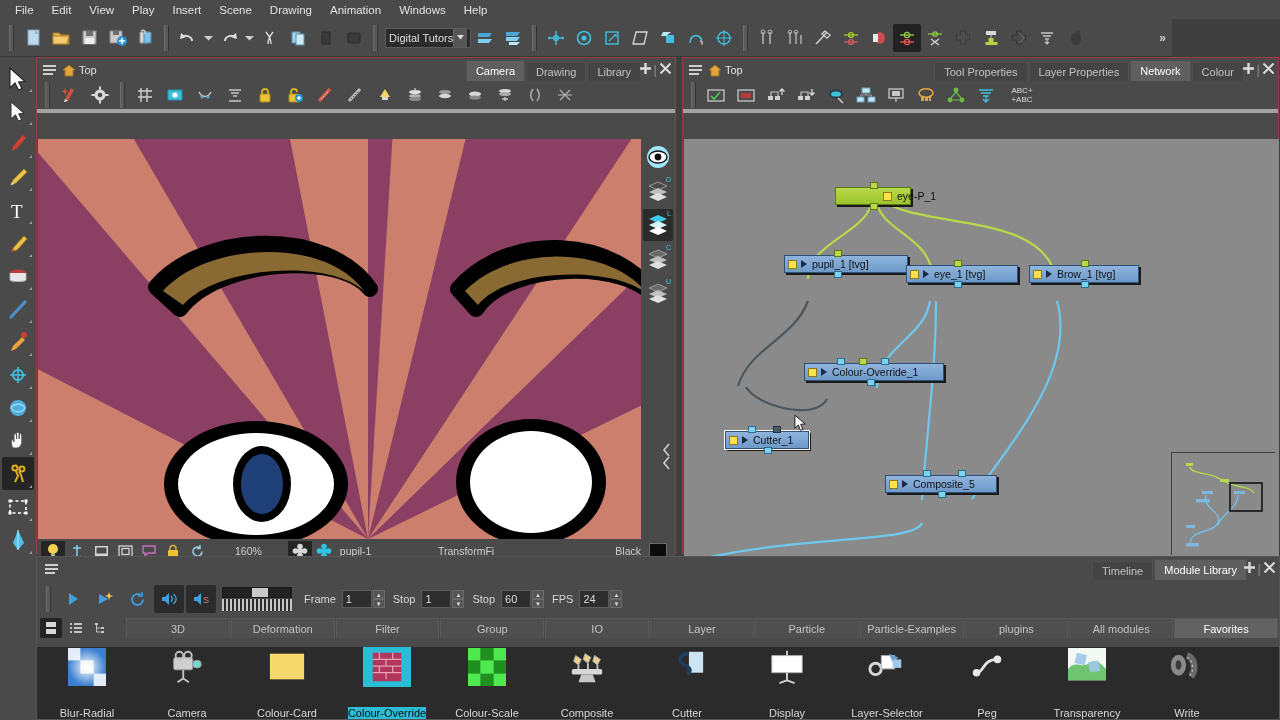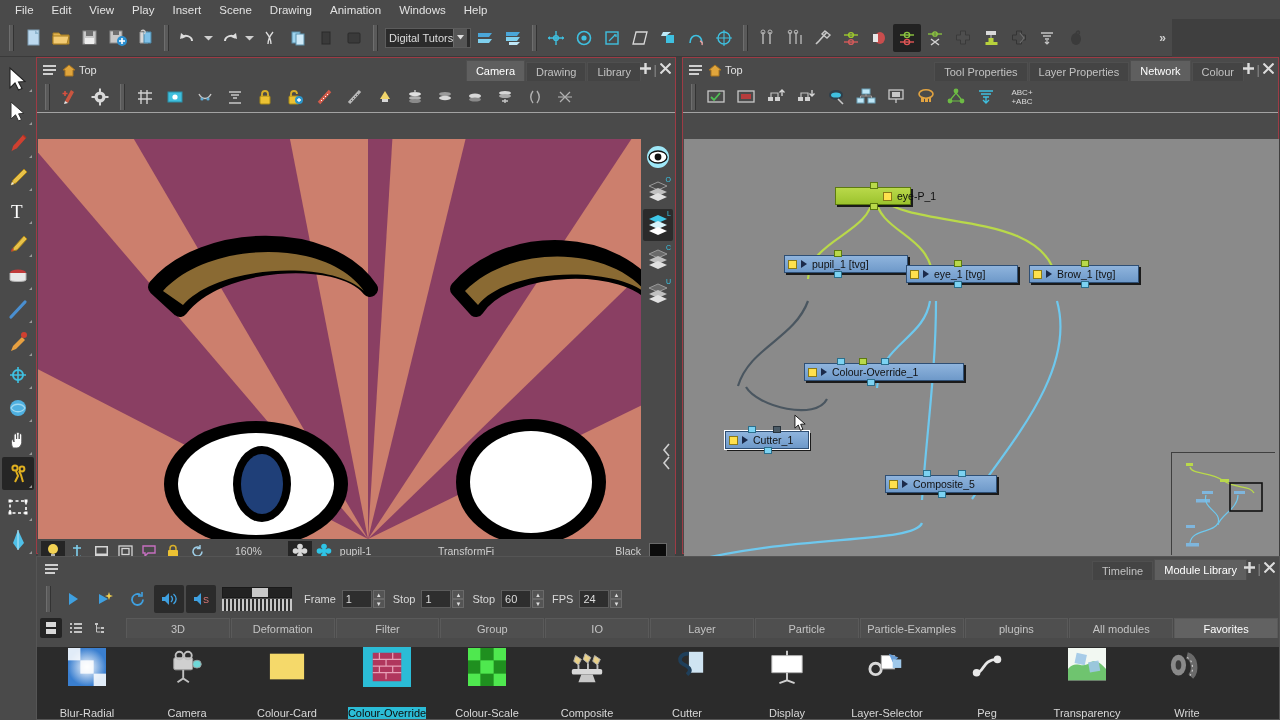--- a/index.html
+++ b/index.html
@@ -67,21 +67,21 @@
   .tabs { position:absolute; right:34px; top:2px; display:flex; align-items:flex-end; height:21px; }
   .tab { height:19px; padding:0 9px; display:flex; align-items:center; font-size:11px;
          color:#c2c2c2; background:#444; border:1px solid #4f4f4f; border-bottom:none;
          margin-left:1px; }
   .tab.active { background:#5f5f5f; color:#fff; height:21px; }
   .panel-ctrl { position:absolute; right:4px; top:4px; display:flex; gap:3px; align-items:center;
                 font-size:13px; color:#d8d8d8; }
   .pc { cursor:default; line-height:13px; }
 
   .panel-tools { height:32px; background:#4a4a4a; display:flex; align-items:center;
-                 padding-left:3px; border-bottom:1px solid #a3a3a3; }
+                 padding-left:3px; border-bottom:4px solid #a3a3a3; }
   .pt-btn { width:30px; height:28px; display:flex; align-items:center; justify-content:center;
             flex:none; border-radius:2px; position:relative; }
 
   
   .viewport { position:absolute; left:1px; top:81px; width:637px; height:400px;
               background:#7a4a63; overflow:hidden; }
   .vp-right { position:absolute; right:0; top:0; width:34px; height:400px; background:#4a4a4a; }
   .vr-btn { width:30px; height:32px; margin:2px; display:flex; align-items:center;
             justify-content:center; position:relative; border-radius:2px; }
   .vr-btn.sel { background:#2b2b2b; }
@@ -990,21 +990,21 @@
             <span class="port green" style="left:47px; top:-6px;"></span>
             <span class="port" style="left:47px; bottom:-6px;"></span>
           </div>
           <div class="node drawing" style="left: 345px; top: 126px; width: 110px;">
             <span class="chipbox"></span>
             <span class="tri"></span>
             <span class="nm">Brow_1  [tvg]</span>
             <span class="port green" style="left:51px; top:-6px;"></span>
             <span class="port" style="left:51px; bottom:-6px;"></span>
           </div>
-          <div class="node drawing" style="left: 120px; top: 224px; width: 160px;">
+          <div class="node drawing" style="left: 120px; top: 224px; width: 140px;">
             <span class="chipbox"></span>
             <span class="tri"></span>
             <span class="nm">Colour-Override_1</span>
             <span class="port" style="left:32px; top:-6px;"></span>
             <span class="port green" style="left:54px; top:-6px;"></span>
             <span class="port" style="left:76px; top:-6px;"></span>
             <span class="port" style="left:62px; bottom:-6px;"></span>
           </div>
           <div class="node drawing selected" style="left: 41px; top: 292px; width: 84px;">
             <span class="chipbox"></span>

